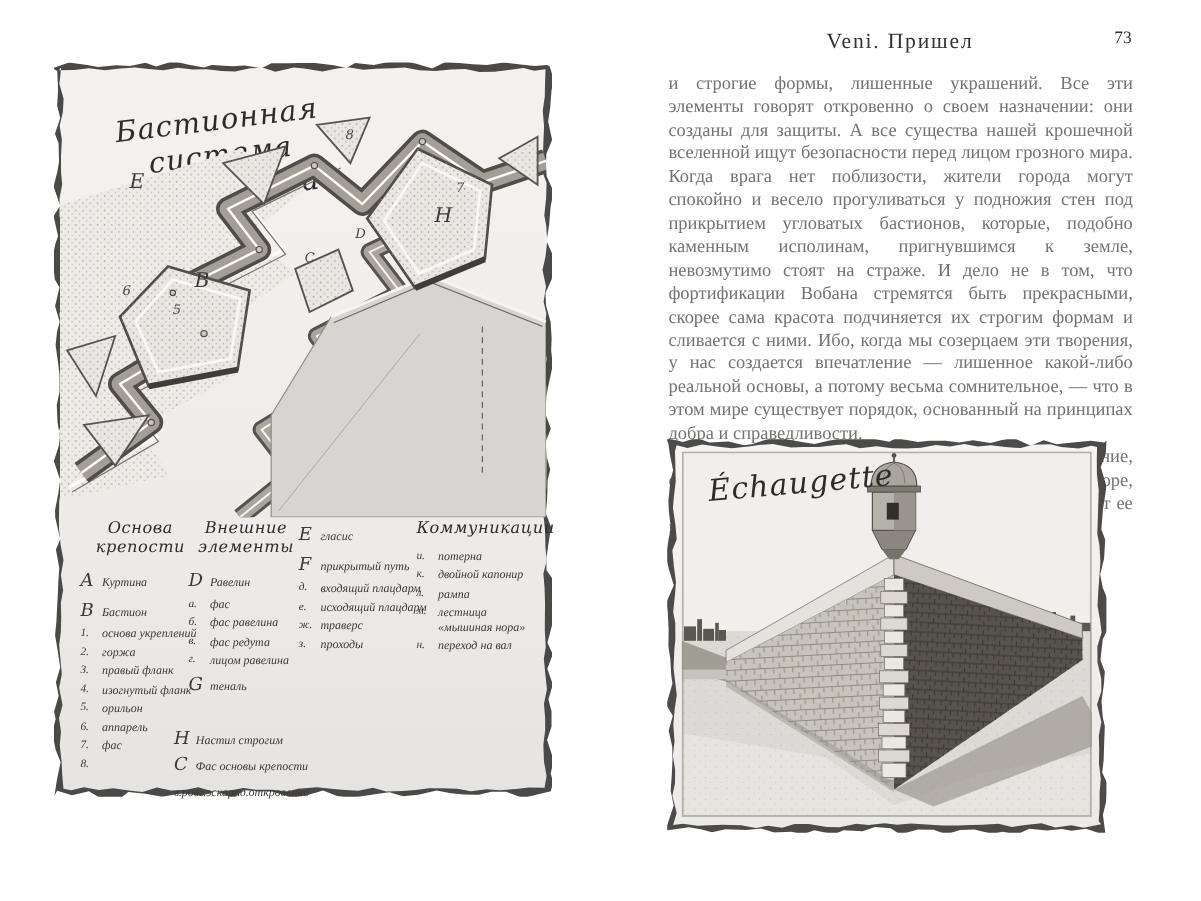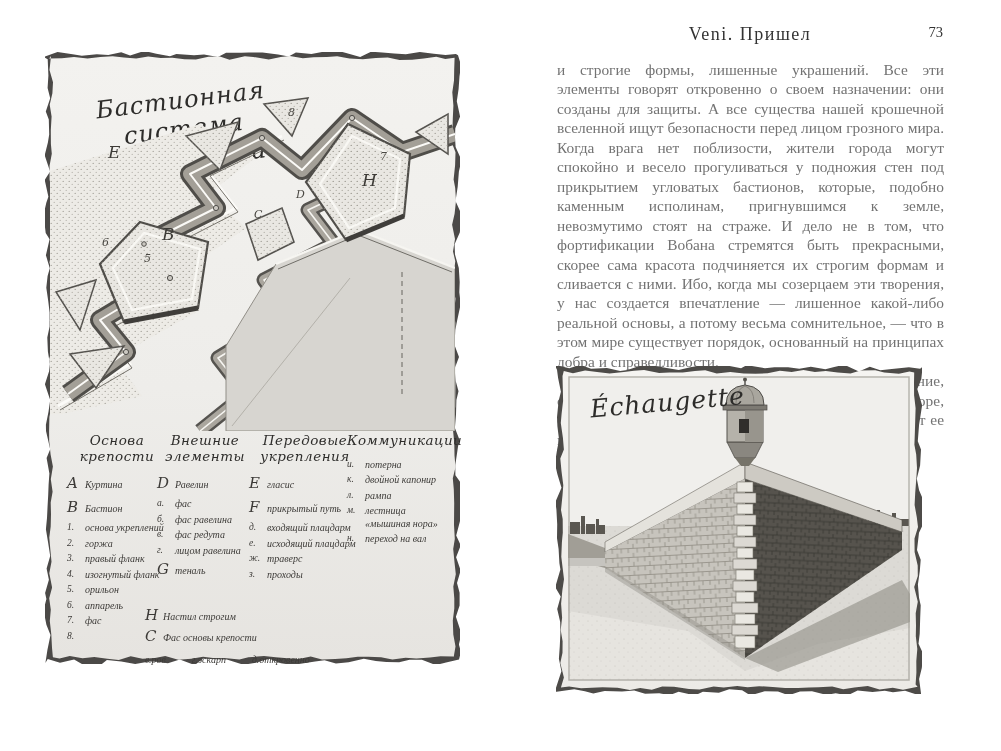--- a/index.html
+++ b/index.html
@@ -37,21 +37,21 @@
   .lcol-3{left:302px;width:104px;}
   .lhead{text-align:center;font-size:13.5px;color:#2e2d2b;line-height:1.15;margin-bottom:10px;
          font-family:"DejaVu Serif","Liberation Serif",serif;letter-spacing:.5px;}
   .litems .li{display:flex;gap:5px;margin-bottom:3px;}
   .li .k{min-width:13px;font-size:9.5px;color:#3c3a37;flex:0 0 auto;text-align:left;}
   .li .t{font-size:10px;color:#3c3a37;line-height:1.25;}
   .li.big .k{font-size:15px;font-family:"DejaVu Serif",serif;}
   .li.big{margin-bottom:6px;margin-top:3px;align-items:baseline;}
   .legend-footer{position:absolute;left:100px;top:170px;width:300px;}
   .legend-footer .li{margin-bottom:2px;}
-  .lf-row{display:flex;gap:26px;margin-top:4px;font-family:Liberation Serif, serif;}
+  .lf-row{display:flex;margin-top:4px;font-family:Liberation Serif, serif;}
 
   
   .running-header{position:absolute;left:557px;top:24px;width:386px;height:18px;}
   .running-title{position:absolute;left:0;right:0;text-align:center;font-size:18px;
                  letter-spacing:1.5px;color:#333;}
   .page-number{position:absolute;right:0;top:0;font-size:14.5px;color:#333;text-align:center;}
   .body-text{position:absolute;left:557px;top:60px;width:387px;font-size:15.4px;
              line-height:19.45px;text-align:justify;color:#737373;}
   .body-text p{margin:0;}
   .body-text p.indent{text-indent:24px;}
@@ -251,24 +251,20 @@
                 <span class="t">лицом равелина</span>
               </div>
               <div class="li big">
                 <span class="k">G</span>
                 <span class="t">теналь</span>
               </div>
             </div>
         </div>
 
         <div class="lcol lcol-2">
-          <div class="lhead">
-            <div>Передовые</div>
-            <div>укрепления</div>
-          </div>
           <div class="litems">
 
           <div class="li big">
                 <span class="k">E</span>
                 <span class="t">гласис</span>
               </div>
               <div class="li big">
                 <span class="k">F</span>
                 <span class="t">прикрытый путь</span>
               </div>

